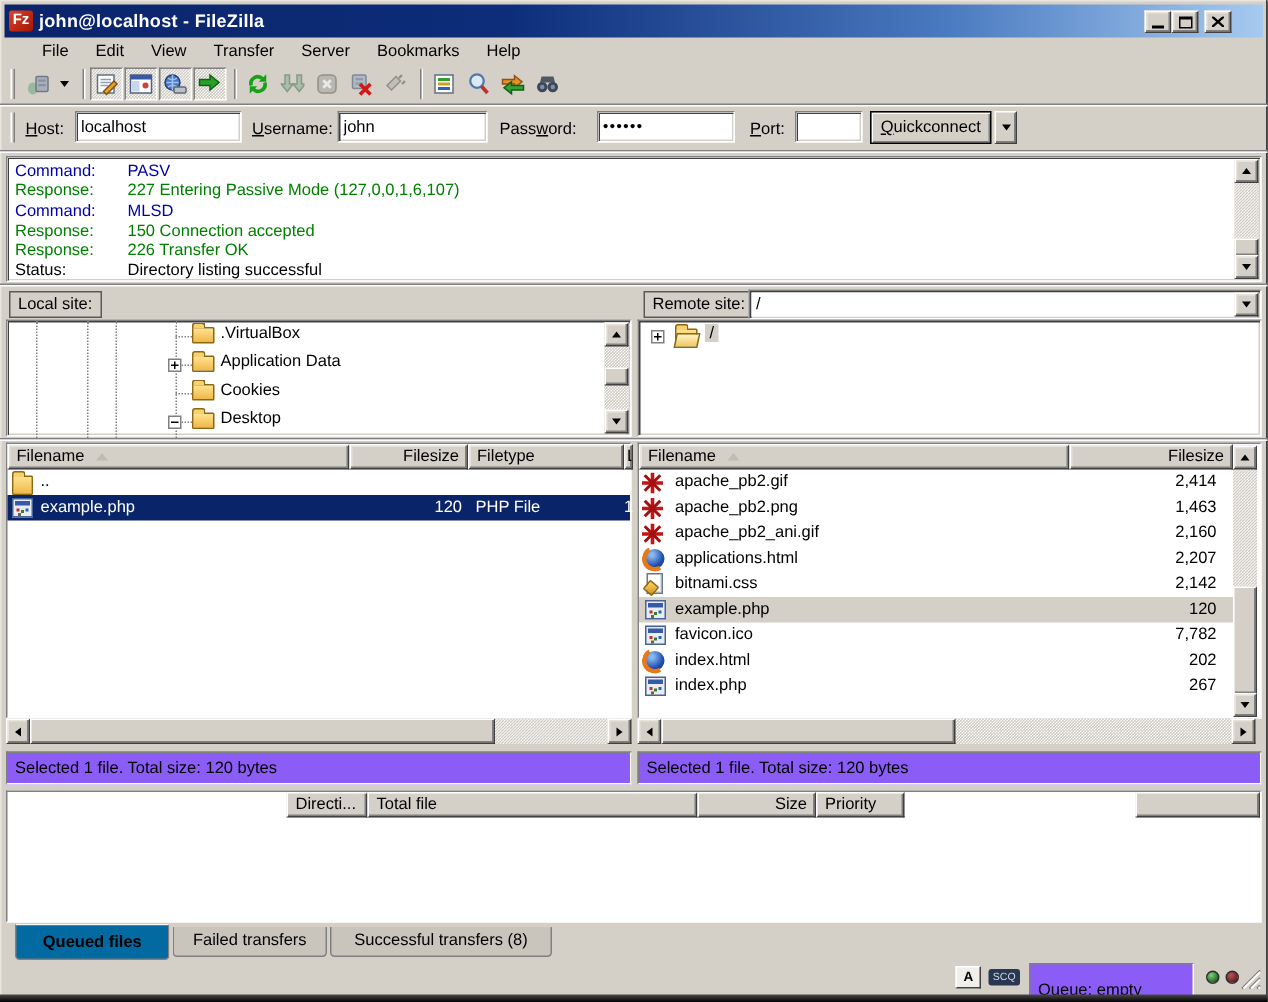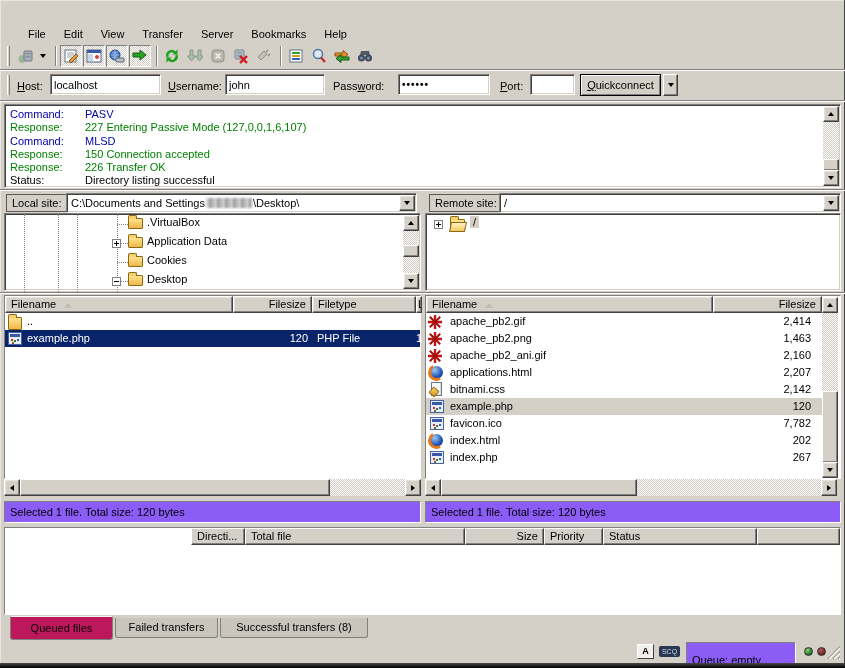--- a/index.html
+++ b/index.html
@@ -61,31 +61,46 @@
 .ico-php{background:#e9edf2;border:1px solid #46639c}
 .ico-php::before{content:"";position:absolute;left:1px;top:1px;right:1px;height:3px;background:#3858a8}
 .ico-php::after{content:"";position:absolute;left:2px;top:6px;width:2px;height:2px;background:#c03030;box-shadow:3px 1px 0 #308030,6px 0 0 #3060c0,1px 3px 0 #806020}
 .ico-html{border-radius:50%;width:13px;height:13px;background:radial-gradient(circle at 35% 30%,#88b8f0 10%,#2050b0 60%,#103070)}
 .ico-html::after{content:"";position:absolute;left:-2px;bottom:-2px;width:11px;height:11px;border-radius:50%;border:3px solid #e87818;border-top-color:transparent;border-right-color:transparent;transform:rotate(15deg)}
 .ico-css{width:11px;height:14px;background:#fcfcfc;border:1px solid #6a7888;box-shadow:inset -1px -1px 0 #d8dce0}
 .ico-css::after{content:"";position:absolute;left:-2px;bottom:-1px;width:6px;height:6px;background:linear-gradient(135deg,#ffd860,#d09020);border:1px solid #906810;border-radius:1px;transform:rotate(40deg)}
 .statusbox{position:absolute;border:1px solid;border-color:#808080 #fff #fff #808080;display:flex;align-items:center;padding-left:5px;background:#8b5cf6}
 .qcell{position:absolute;top:0;height:17px;background:#d4d0c8;border:1px solid;border-color:#fff #404040 #404040 #fff;box-shadow:inset -1px -1px 0 #808080;line-height:15px;padding:0 5px;overflow:hidden;white-space:pre}
 .tab{position:absolute;border:1px solid #808080;border-radius:0 0 3px 3px;text-align:center;overflow:hidden;white-space:pre}
-.tab.active{background:#be185d;font-weight:normal;border-top-color:#f7f6f2;z-index:2}
+.tab.active{background:#0369a1;font-weight:bold;border-top-color:#f7f6f2;z-index:2}
 .tab.inactive{background:#c9c5bd;border-top:none}
 .led{position:absolute;width:9px;height:9px;border-radius:50%}
 svg{display:block}
 .aico{position:absolute;left:2px;top:2px}
 </style>
 </head>
 <body>
 
 <div id="win">
 
+  <div class="abs titlebar" style="left:3px;top:3px;width:839px;height:22px">
+    <div class="fzicon">Fz</div>
+    <span class="title">john@localhost - FileZilla</span>
+    <div class="wbtn" style="left:760px">
+        <span style="width:8px;height:2px;background:#000;margin-top:7px"></span>
+      </div>
+    <div class="wbtn" style="left:778px">
+        <span style="width:9px;height:8px;border:1px solid #000;border-top-width:2px"></span>
+      </div>
+    <div class="wbtn" style="left:800px">
+        <svg width="8" height="7" viewBox="0 0 8 7">
+          <path d="M0 0 L8 7 M8 0 L0 7" stroke="#000" stroke-width="1.6"></path>
+        </svg>
+      </div>
+  </div>
 
   <div class="abs menubar" style="left:19px;top:25px;width:839px;height:18px">
     <span class="mitem">File</span>
     <span class="mitem">Edit</span>
     <span class="mitem">View</span>
     <span class="mitem">Transfer</span>
     <span class="mitem">Server</span>
     <span class="mitem">Bookmarks</span>
     <span class="mitem">Help</span>
   </div>
@@ -245,26 +260,20 @@
       <div class="thumb" style="top:53px;left:0;width:16px;height:12px"></div>
       <div class="sbtn" style="bottom:0">
           <span class="tri-d"></span>
         </div>
     </div>
   </div>
 
   <div class="groove" style="top:189px"></div>
 
   <div class="sitelabel" style="left:6px;top:194px">Local site:</div>
-  <div class="combo sunken" style="left:66px;top:193px;width:351px">
-    <div class="combotext"><span>C:\Documents and Settings</span><span class="blurchunk"></span><span>\Desktop\</span></div>
-    <div class="sbtn combobtn">
-        <span class="tri-d"></span>
-      </div>
-  </div>
 
   <div class="sitelabel" style="left:429px;top:194px">Remote site:</div>
   <div class="combo sunken" style="left:499px;top:193px;width:342px">
     <div class="combotext">/</div>
     <div class="sbtn combobtn">
         <span class="tri-d"></span>
       </div>
   </div>
 
   <div class="abs sunken" style="left:4px;top:213px;width:417px;height:78px">
@@ -391,21 +400,20 @@
     </div>
   <div class="statusbox" style="left:425px;top:501px;width:416px;height:22px">
       <span>Selected 1 file. Total size: 120 bytes</span>
     </div>
 
   <div class="abs" style="left:4px;top:527px;width:837px;height:88px;background:#fff;border:1px solid;border-color:#808080 #fff #fff #808080">
     <div class="qcell" style="left:186px;width:54px"><span>Directi...</span></div>
     <div class="qcell" style="left:240px;width:220px"><span>Total file</span></div>
     <div class="qcell" style="left:460px;width:79px;text-align:right"><span>Size</span></div>
     <div class="qcell" style="left:539px;width:59px"><span>Priority</span></div>
-    <div class="qcell" style="left:598px;width:154px"><span>Status</span></div>
     <div class="qcell" style="left:752px;width:83px"></div>
   </div>
 
   <div class="tab active" style="left:10px;top:616px;width:103px;height:24px;line-height:22px">Queued files</div>
   <div class="tab inactive" style="left:115px;top:618px;width:103px;height:20px;line-height:18px">Failed transfers</div>
   <div class="tab inactive" style="left:220px;top:618px;width:148px;height:20px;line-height:18px">Successful transfers (8)</div>
 
   <div class="abs" style="left:3px;top:640px;width:839px;height:23px">
     <div class="abs" style="left:634px;top:4px;width:17px;height:15px;background:#f0efeb;border:1px solid;border-color:#fff #404040 #404040 #fff;font-size:9px;font-weight:bold;text-align:center;line-height:13px"><span>A</span></div>
     <div class="abs" style="left:656px;top:6px;width:21px;height:11px;background:#283850;border-radius:2px;color:#cfd8e8;font-size:7px;text-align:center;line-height:11px"><span>SCQ</span></div>

